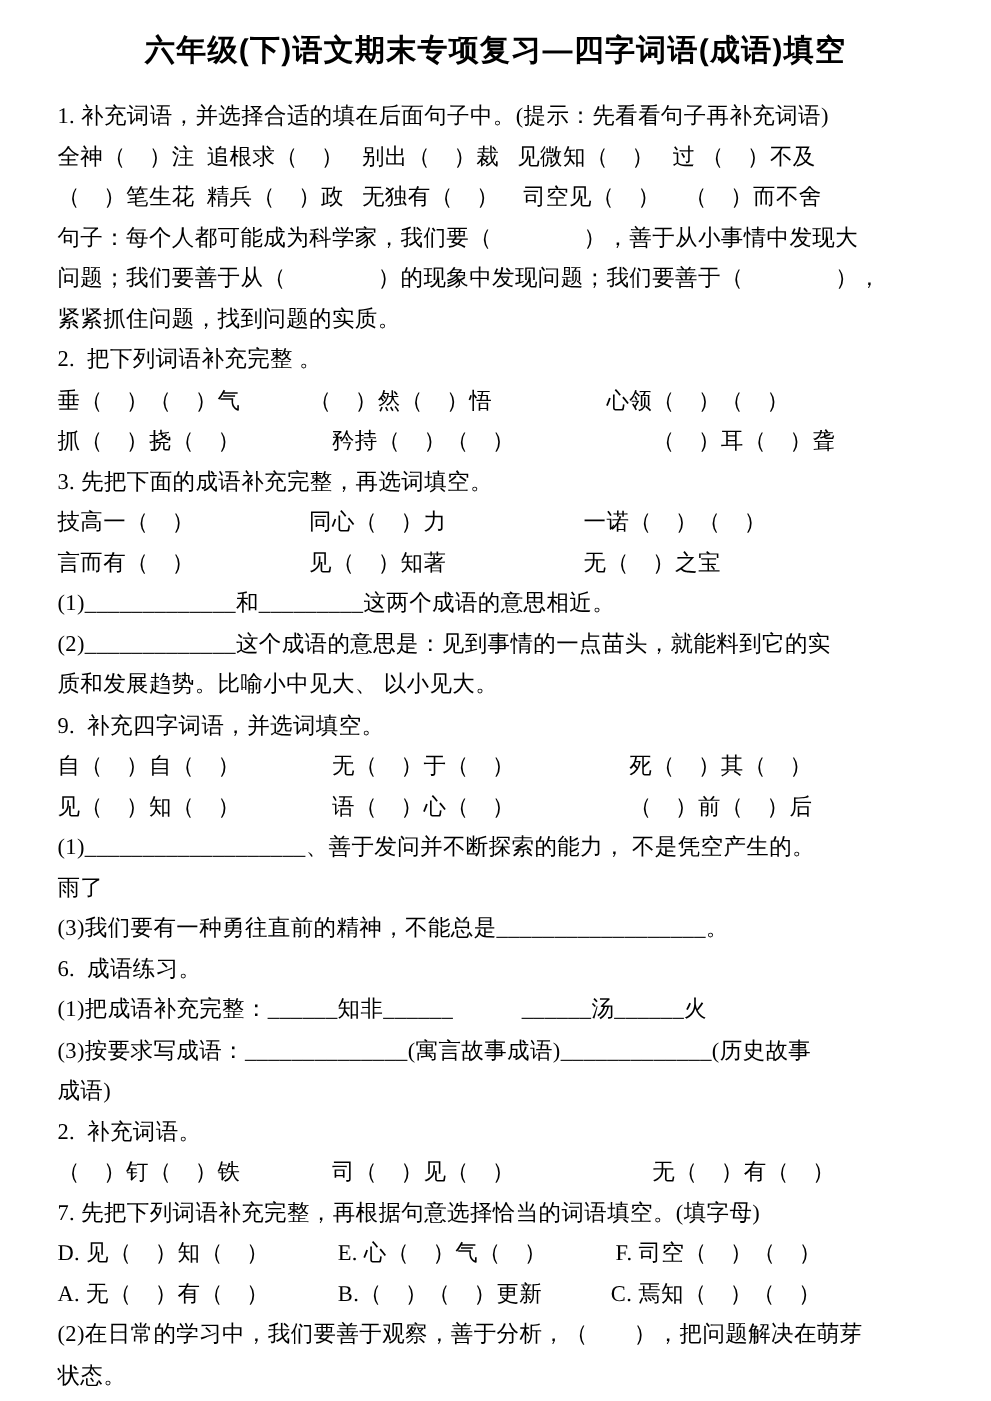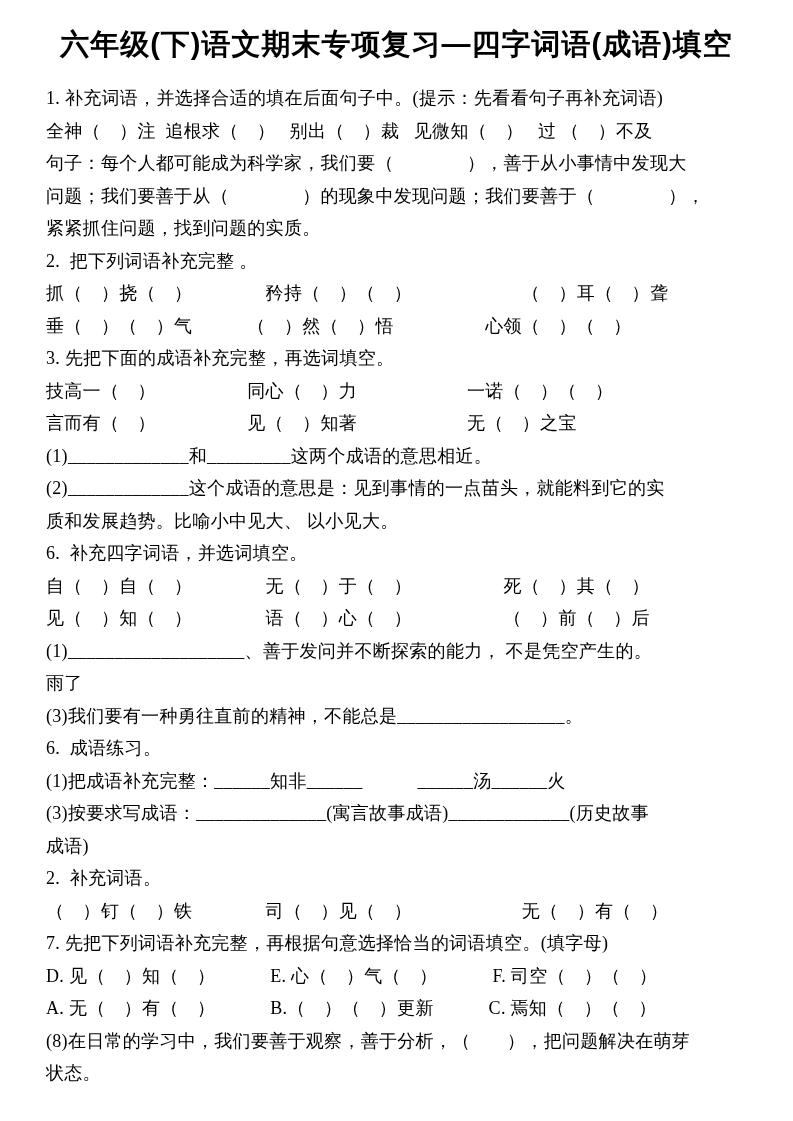--- a/index.html
+++ b/index.html
@@ -12,21 +12,21 @@
     min-height: 1121px;
     margin: 0 auto;
     background: #ffffff;
     box-sizing: border-box;
     padding: 26px 46px 40px 46px;
     color: #000000;
     font-family: "Liberation Serif", "DejaVu Serif", serif;
   }
   .title {
     text-align: center;
-    font-size: 29px;
+    font-size: 24px;
     font-weight: bold;
     font-family: "Liberation Sans", "DejaVu Sans", sans-serif;
     margin: 0 0 20px 0;
     letter-spacing: 1px;
     line-height: 1.25;
   }
   .worksheet-body {
     font-size: 18px;
   }
   .line {
@@ -42,56 +42,57 @@
 </style>
 </head>
 <body>
 
 <div class="page">
   <h1 class="title">六年级(下)语文期末专项复习—四字词语(成语)填空</h1>
   <div class="worksheet-body" id="worksheet-body">
       <div class="section">
         <div class="line">1. 补充词语，并选择合适的填在后面句子中。(提示：先看看句子再补充词语)</div>
         <div class="line">全神（　）注  追根求（　）   别出（　）裁   见微知（　）   过 （　）不及</div>
+        <div class="line">（　）笔生花  精兵（　）政   无独有（　）    司空见（　）    （　）而不舍</div>
         <div class="line">句子：每个人都可能成为科学家，我们要（　　　　），善于从小事情中发现大</div>
         <div class="line">问题；我们要善于从（　　　　）的现象中发现问题；我们要善于（　　　　），</div>
         <div class="line">紧紧抓住问题，找到问题的实质。</div>
       </div>
       <div class="section">
         <div class="line">2.  把下列词语补充完整 。</div>
+        <div class="line">垂（　）（　）气　　　（　）然（　）悟　　　　　心领（　）（　）</div>
         <div class="line">抓（　）挠（　）　　　　矜持（　）（　）　　　　　　（　）耳（　）聋</div>
-        <div class="line">垂（　）（　）气　　　（　）然（　）悟　　　　　心领（　）（　）</div>
       </div>
       <div class="section">
         <div class="line">3. 先把下面的成语补充完整，再选词填空。</div>
         <div class="line">技高一（　）　　　　　同心（　）力　　　　　　一诺（　）（　）</div>
         <div class="line">言而有（　）　　　　　见（　）知著　　　　　　无（　）之宝</div>
         <div class="line">(1)_____________和_________这两个成语的意思相近。</div>
         <div class="line">(2)_____________这个成语的意思是：见到事情的一点苗头，就能料到它的实</div>
         <div class="line">质和发展趋势。比喻小中见大、 以小见大。</div>
       </div>
       <div class="section">
-        <div class="line">6.  补充四字词语，并选词填空。</div>
+        <div class="line">9.  补充四字词语，并选词填空。</div>
         <div class="line">自（　）自（　）　　　　无（　）于（　）　　　　　死（　）其（　）</div>
         <div class="line">见（　）知（　）　　　　语（　）心（　）　　　　　（　）前（　）后</div>
         <div class="line">(1)___________________、善于发问并不断探索的能力， 不是凭空产生的。</div>
         <div class="line">雨了</div>
         <div class="line">(3)我们要有一种勇往直前的精神，不能总是__________________。</div>
       </div>
       <div class="section">
         <div class="line">6.  成语练习。</div>
         <div class="line">(1)把成语补充完整：______知非______　　　______汤______火</div>
         <div class="line">(3)按要求写成语：______________(寓言故事成语)_____________(历史故事</div>
         <div class="line">成语)</div>
       </div>
       <div class="section">
         <div class="line">2.  补充词语。</div>
         <div class="line">（　）钉（　）铁　　　　司（　）见（　）　　　　　　无（　）有（　）</div>
       </div>
       <div class="section">
         <div class="line">7. 先把下列词语补充完整，再根据句意选择恰当的词语填空。(填字母)</div>
         <div class="line">D. 见（　）知（　）　　　E. 心（　）气（　）　　　F. 司空（　）（　）</div>
         <div class="line">A. 无（　）有（　）　　　B.（　）（　）更新　　　C. 焉知（　）（　）</div>
-        <div class="line">(8)在日常的学习中，我们要善于观察，善于分析，（　　），把问题解决在萌芽</div>
+        <div class="line">(2)在日常的学习中，我们要善于观察，善于分析，（　　），把问题解决在萌芽</div>
         <div class="line">状态。</div>
       </div>
     </div>
 </div>
 
 </body></html>

